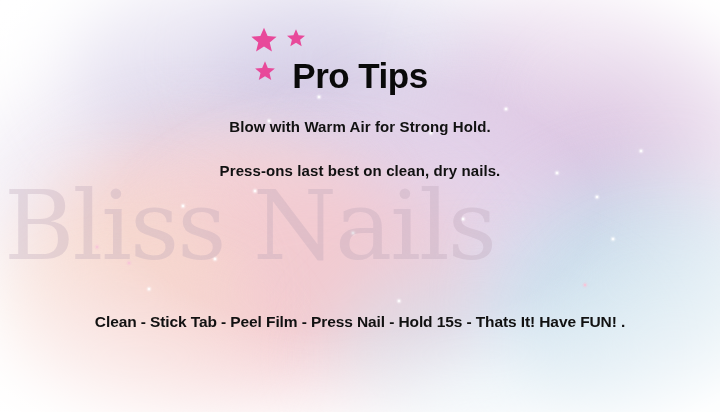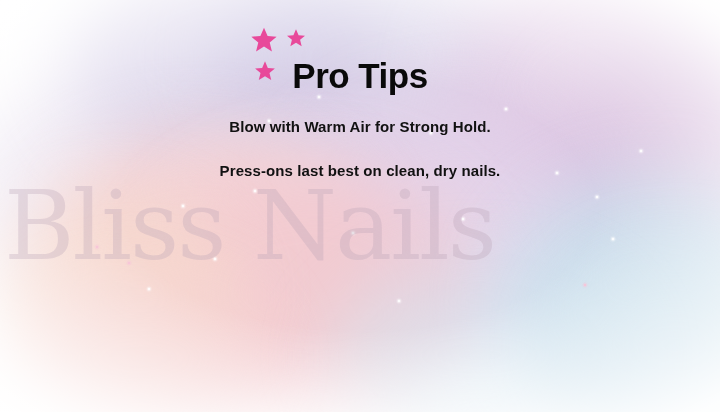--- a/index.html
+++ b/index.html
@@ -298,15 +298,16 @@
         <span class="title">Pro Tips</span>
       </div>
     </div>
 
     <div class="tips">
       <div class="tip-line">Blow with Warm Air for Strong Hold.</div>
       <div class="tip-line">Press-ons last best on clean, dry nails.</div>
     </div>
 
 
+    <div class="steps">Clean - Stick Tab - Peel Film - Press Nail - Hold 15s - Thats It!   Have FUN! .</div>
 
   </div>
 </div>
 
 </body></html>

